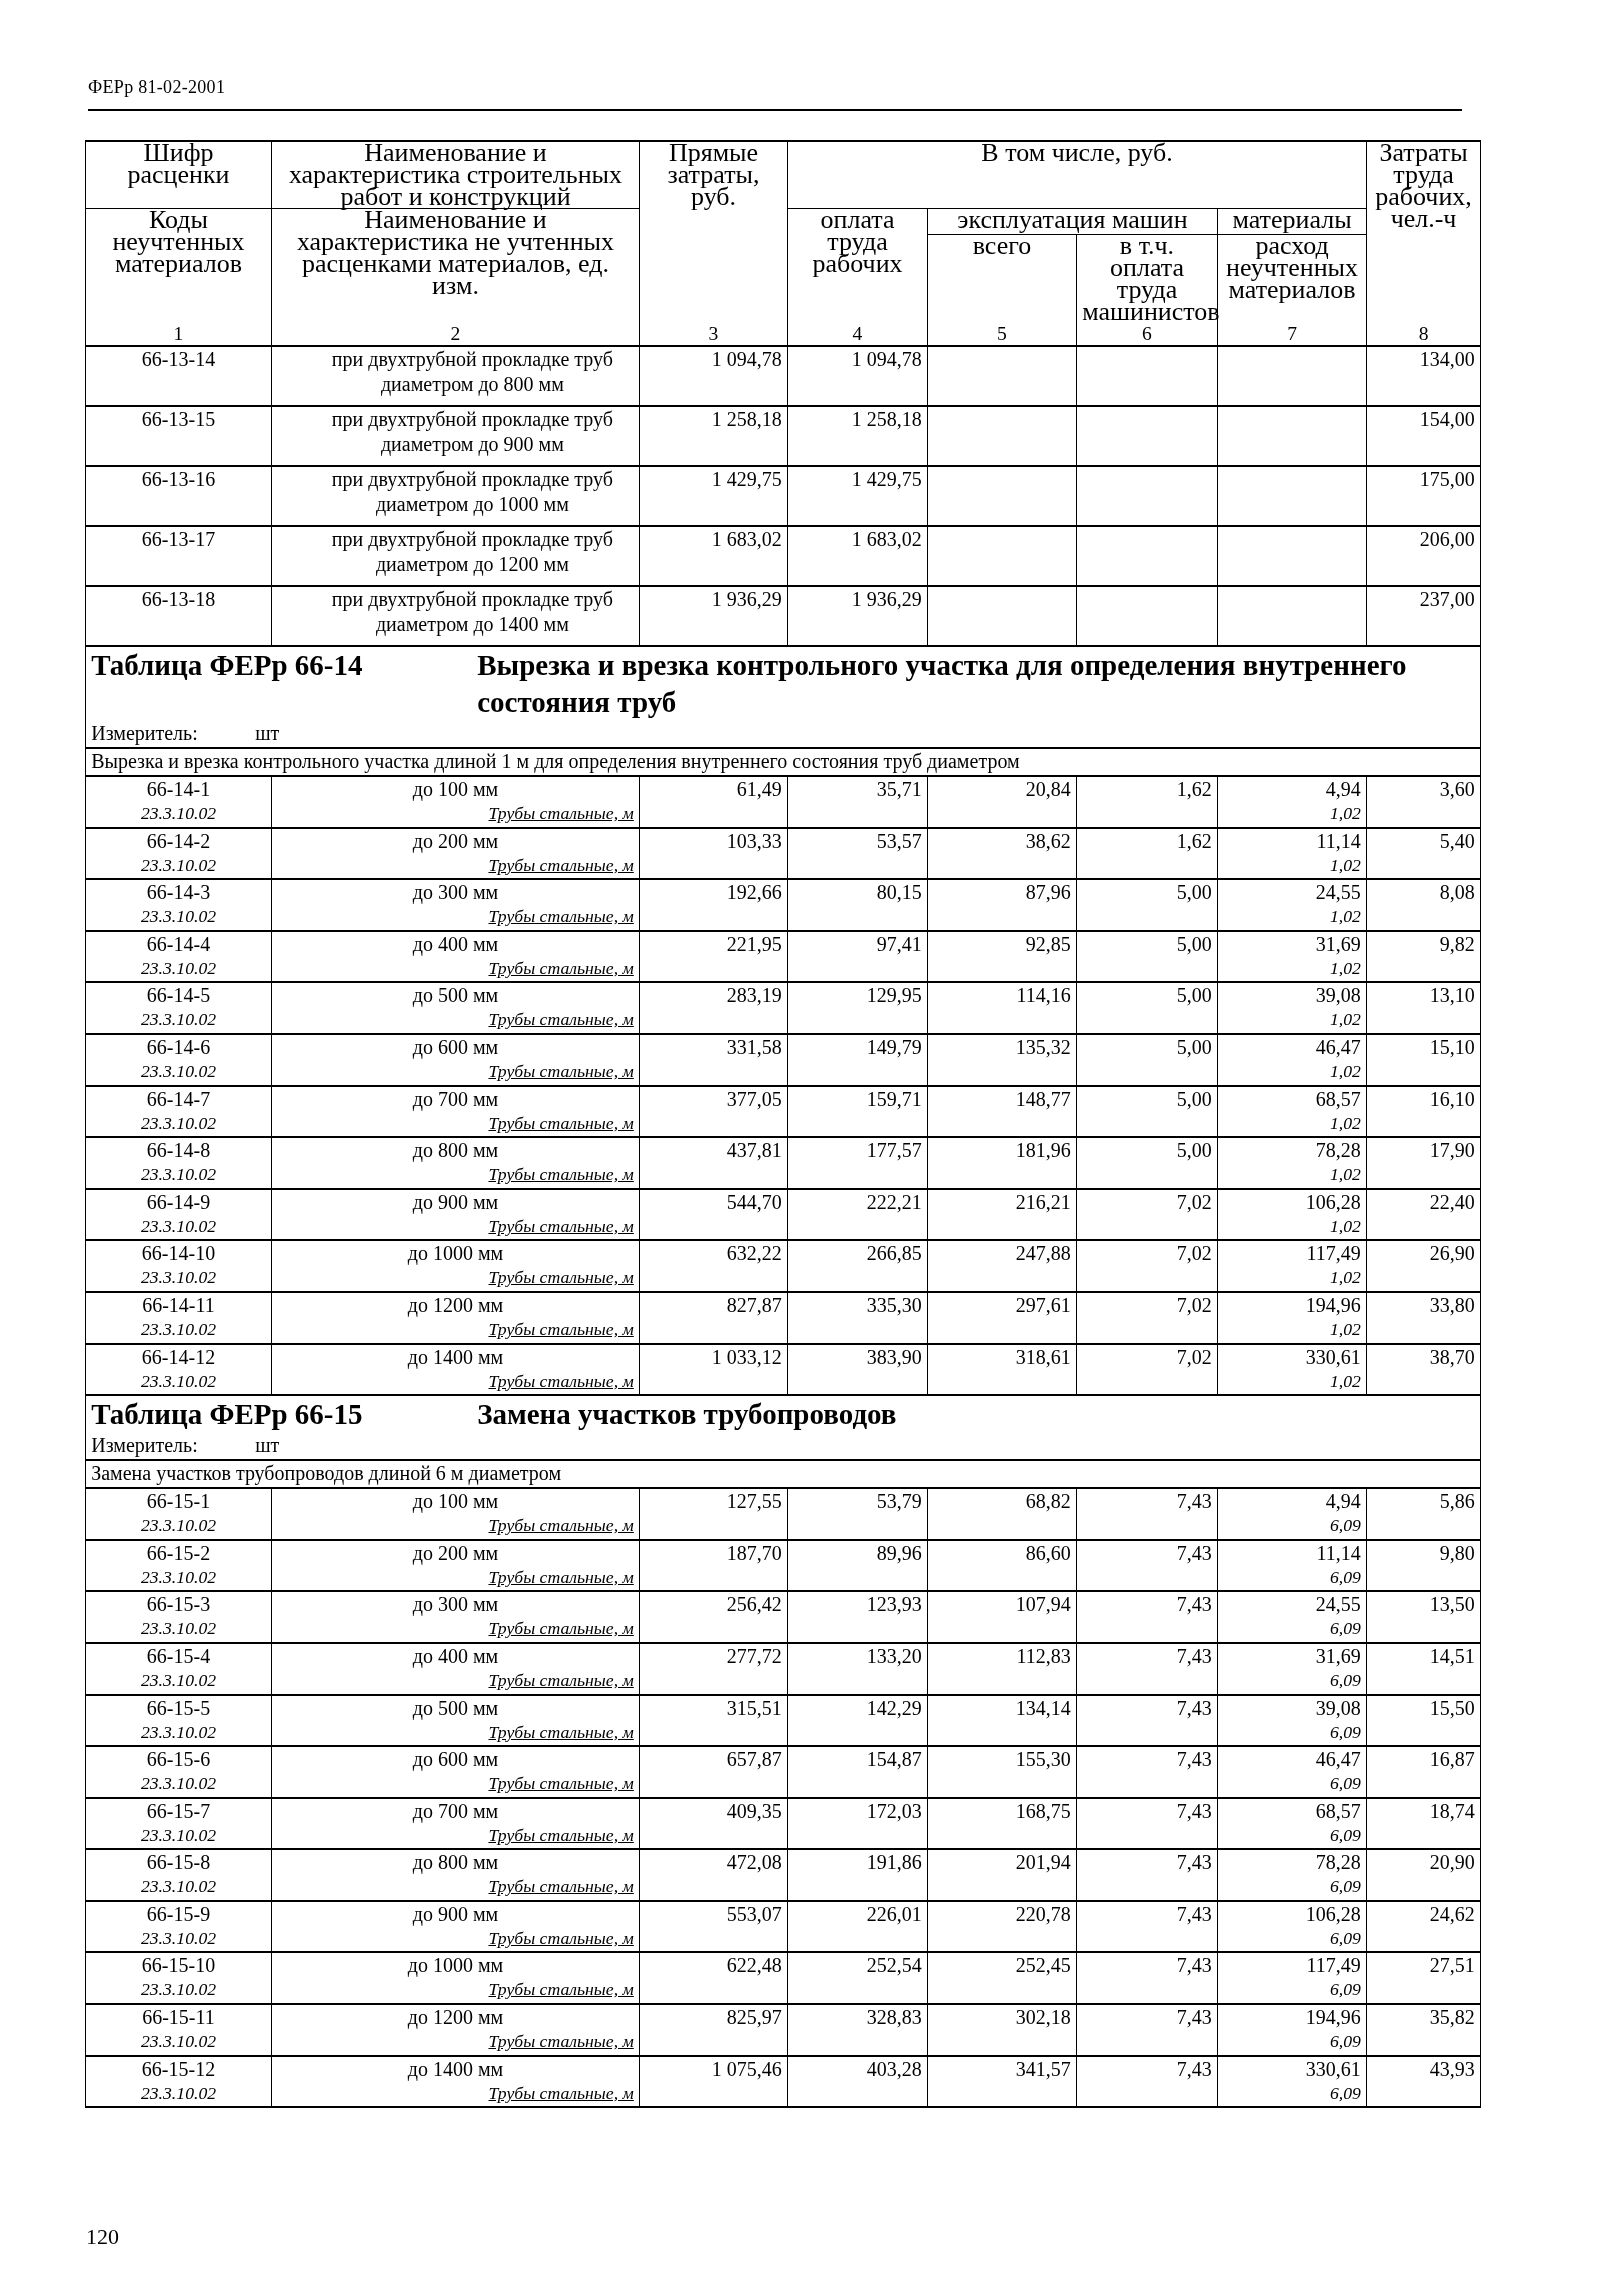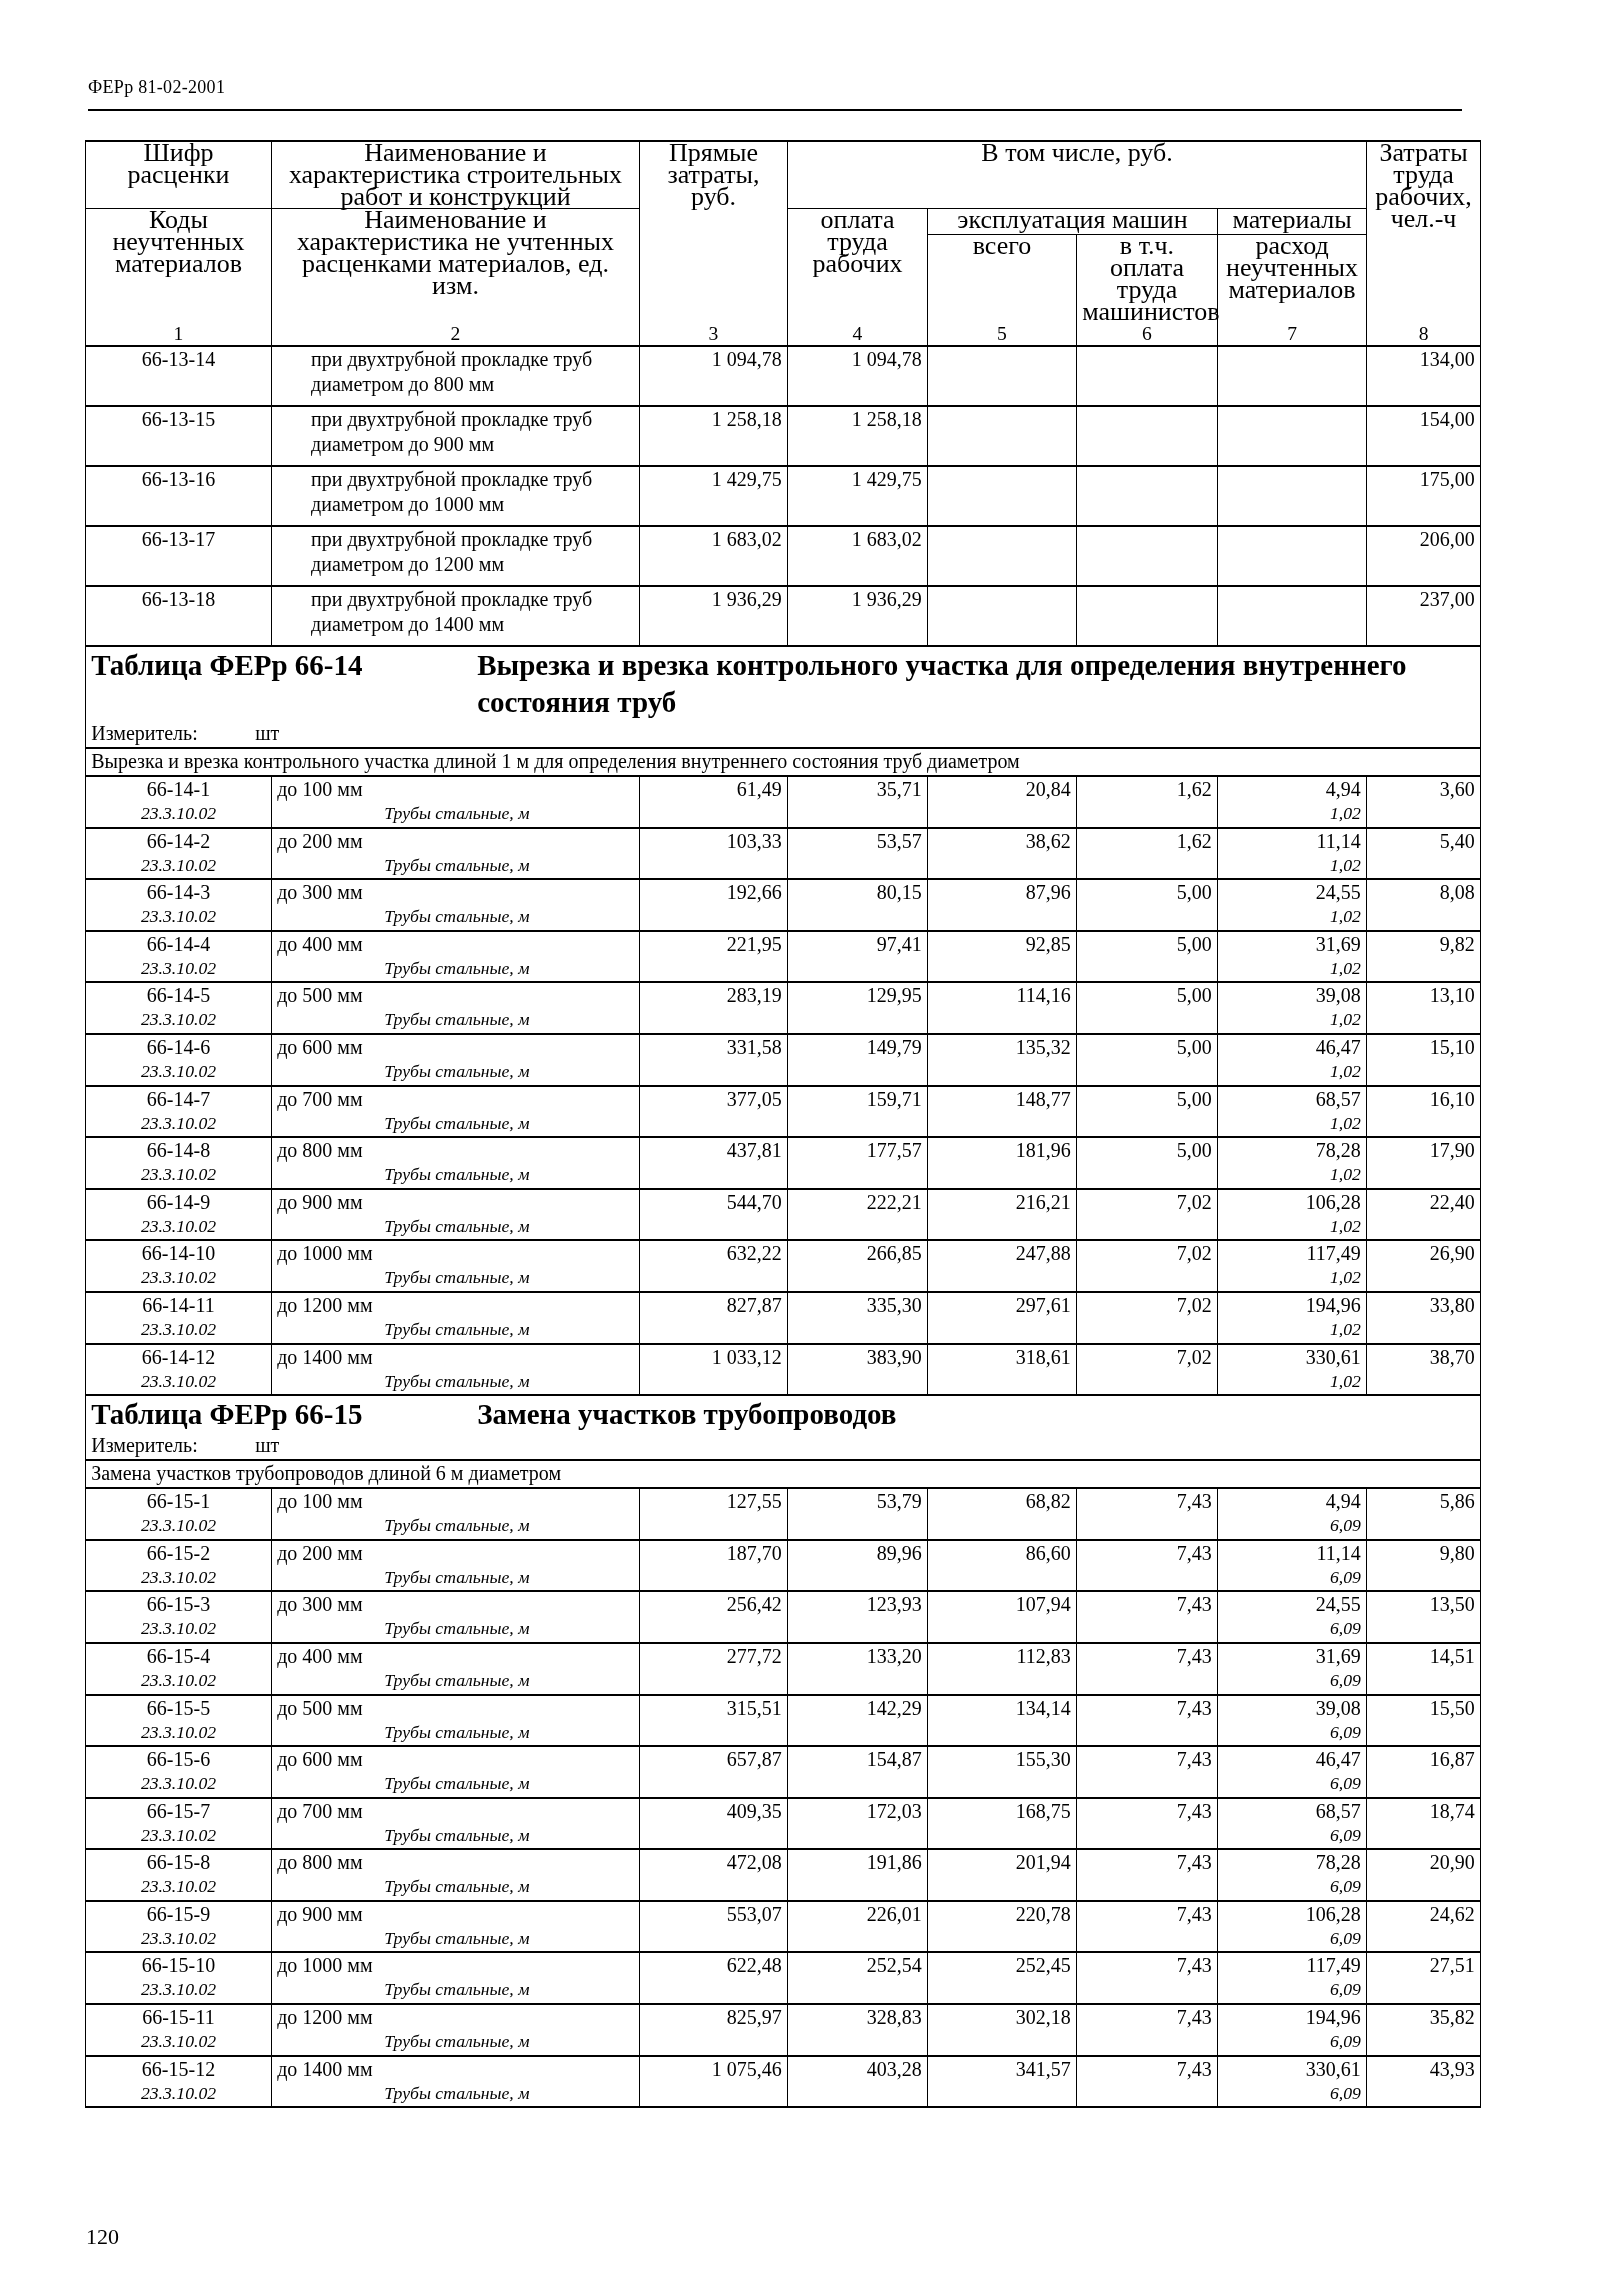--- a/index.html
+++ b/index.html
@@ -29,27 +29,27 @@
   }
   col.c1 { width: 186px; } col.c2 { width: 368px; } col.c3 { width: 148px; }
   col.c4 { width: 140px; } col.c5 { width: 149px; } col.c6 { width: 141px; }
   col.c7 { width: 149px; } col.c8 { width: 114px; }
   .hdr th { text-align: center; vertical-align: middle; font-size: 26px; line-height: 22px; }
   .hdr-top { border-top: 2.6px solid #000; }
   .thin-b { border-bottom: 1.3px solid #000; }
   .colnum td { text-align: center; border-bottom: 2.6px solid #000; font-size: 19.6px; line-height: 22px; }
   td.num { text-align: right; }
   td.code { text-align: center; }
-  td.desc { padding-left: 39px; }
+  td.desc { padding-left: 39px; text-align: center; }
   .row13 td { border-bottom: 2.6px solid #000; height: 58px; margin-top: 35px; }
   .row13 td.desc { padding-left: 39px; }
   .row-a td { height: 26px; padding-top: 1.3px; }
   .row-b td { border-bottom: 2.6px solid #000; height: 23.6px; font-style: italic; font-size: 17.7px; line-height: 21px; }
   .row-b td.code { font-style: italic; font-size: 17.7px; margin-top: 28px; }
-  .row-b td.mat { text-align: center; padding-left: 7.9px; }
+  .row-b td.mat { text-align: right; padding-left: 7.9px; text-decoration: underline; }
   .title-row td { border-bottom: 0; border-top: 2.6px solid #000; padding: 3.9px 5.2px 0 5.2px; }
   .tbl-title { display: flex; font-weight: bold; font-size: 29px; line-height: 37px; }
   .tbl-title .num-lbl { width: 386px; flex: none; }
   .tbl-title .name-lbl { flex: 1; }
   .meter-row td { border-bottom: 2.6px solid #000; padding-left: 190px; height: 26px; }
   .meter-row .meter-label { display: inline-block; width: 164px; }
   .group-row td { border-bottom: 2.6px solid #000; padding-left: 190px; height: 26px; }
 </style>
 </head>
 <body>

